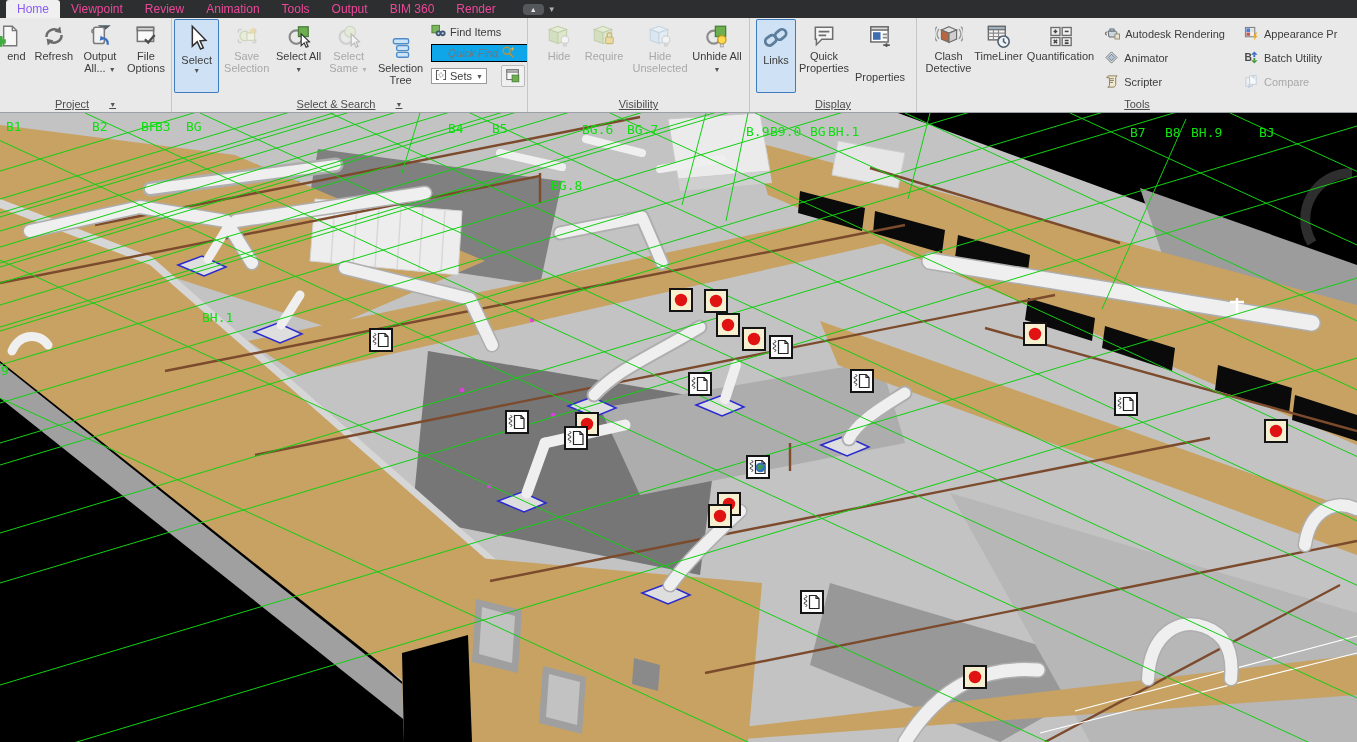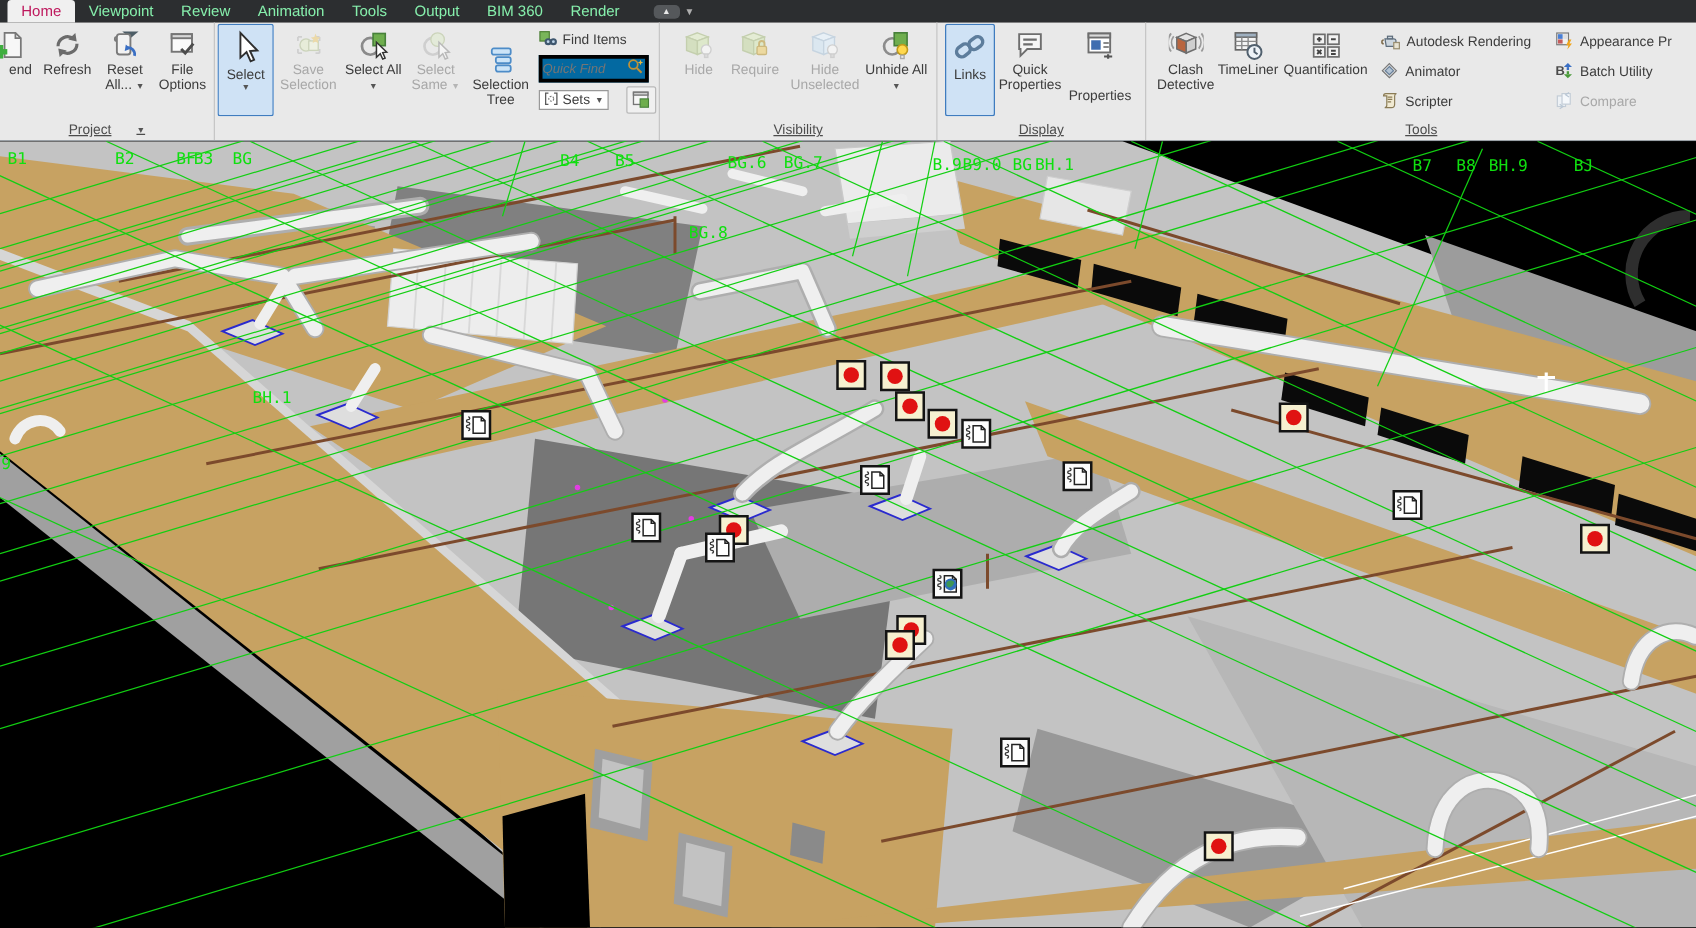--- a/index.html
+++ b/index.html
@@ -1,39 +1,39 @@
 <!DOCTYPE html>
 <html><head>
 <meta charset="utf-8">
 <style>
   html,body{margin:0;padding:0;}
   body{width:1357px;height:742px;overflow:hidden;font-family:"Liberation Sans",sans-serif;background:#000;position:relative;}
   
   .tabbar{height:18px;background:#2c2e30;display:flex;align-items:stretch;padding-left:6px;}
-  .tab{color:#86efac;font-size:12px;padding:0 11px;display:flex;align-items:center;cursor:default;white-space:nowrap;}
-  .tab.active{background:#f0f0f0;color:#be185d;border-radius:3px 3px 0 0;}
+  .tab{color:#ec4899;font-size:12px;padding:0 11px;display:flex;align-items:center;cursor:default;white-space:nowrap;}
+  .tab.active{background:#f0f0f0;color:#8b5cf6;border-radius:3px 3px 0 0;}
   .ribbon-toggle{display:flex;align-items:center;gap:4px;margin-left:16px;}
   .ribbon-toggle .pill{background:#55585b;color:#e8e8e8;font-size:7px;line-height:9px;padding:1px 7px;border-radius:4px;}
   .ribbon-toggle .dd{color:#aeaeae;font-size:8px;}
   
   .ribbon{height:95px;background:#e9e9e9;display:flex;border-bottom:1px solid #9aa0a6;box-sizing:border-box;}
   .panel{display:flex;flex-direction:column;border-right:1px solid #c6c6c6;box-sizing:border-box;overflow:hidden;}
   .panel-body{height:78px;display:flex;align-items:flex-start;padding:1px 2px 0;box-sizing:border-box;}
   .panel-footer{height:16px;font-size:11px;color:#4c4c4c;display:flex;align-items:center;justify-content:center;gap:20px;text-decoration:underline;}
   .rbtn{width:48px;height:74px;display:flex;flex-direction:column;align-items:center;padding-top:2px;box-sizing:border-box;border-radius:2px;cursor:default;}
   .rbtn .ricon{height:30px;display:flex;align-items:center;justify-content:center;}
   .rbtn .rlabel{font-size:11px;line-height:11.5px;text-align:center;color:#3c3c3c;}
   .rbtn.disabled .rlabel{color:#a8a8a8;}
   .rbtn.active{background:#cfe2f5;box-shadow:inset 0 0 0 1px #3f7cbf;}
   .caret{font-size:7px;color:#555;line-height:7px;}
   .disabled .caret{color:#b5b5b5;}
   .sscol{display:flex;flex-direction:column;gap:3px;margin-left:4px;padding-top:4px;}
   .finditems{display:flex;align-items:center;gap:4px;font-size:11px;color:#3c3c3c;}
   .qfwrap{position:relative;width:86px;}
-  .qf{width:66px;height:14px;font-size:10.5px;font-style:italic;padding:1px 16px 1px 0;border:3px solid #000000;background:#0369a1;font-family:"Liberation Sans",sans-serif;}
+  .qf{width:66px;height:14px;font-size:10.5px;font-style:italic;padding:1px 16px 1px 16px;border:1px solid #000000;background:#0ea5e9;font-family:"Liberation Sans",sans-serif;}
   .qficon{position:absolute;right:2px;top:2px;}
   .setsrow{display:flex;gap:14px;align-items:center;}
   .setsdd{display:flex;align-items:center;gap:3px;border:1px solid #999;background:#fff;width:56px;height:16px;font-size:11px;color:#3c3c3c;padding:0 3px;box-sizing:border-box;}
   .setsdd .caret{margin-left:auto;}
   .sqbtn{width:22px;height:20px;border:1px solid #b9b9b9;background:#f0f0f0;display:flex;align-items:center;justify-content:center;border-radius:2px;}
   .toolcol{display:flex;flex-direction:column;margin-left:8px;padding-top:3px;}
   .toolrow{display:flex;align-items:center;gap:5px;font-size:11px;height:24px;color:#3c3c3c;white-space:nowrap;}
   .toolrow.disabled{color:#a8a8a8;}
   
   .viewport{position:absolute;top:113px;left:0;width:1357px;height:629px;background:#000;}
@@ -92,21 +92,21 @@
       <div class="rbtn">
         <div class="ricon">
           <svg width="26" height="26" viewBox="0 0 24 24">
               <polygon points="10,2 22,2 16,7" fill="#4d5d66"></polygon>
               <rect x="6" y="4" width="10" height="15" rx="2" fill="#f2f2f2" stroke="#7a7a7a" stroke-width="1.4"></rect>
               <path d="M6 6c-2 0-2 3 0 3" fill="none" stroke="#7a7a7a" stroke-width="1.4"></path>
               <path d="M19 20a5 5 0 0 0-6-6" fill="none" stroke="#3a6fc4" stroke-width="2"></path>
               <polygon points="12.6,11.6 11.8,16.4 16.2,14.8" fill="#3a6fc4"></polygon>
             </svg>
         </div>
-        <div class="rlabel"><span>Reset All...</span> <span class="caret">▼</span></div>
+        <div class="rlabel"><span>Output All...</span> <span class="caret">▼</span></div>
       </div>
       <div class="rbtn">
         <div class="ricon">
           <svg width="26" height="26" viewBox="0 0 24 24">
               <rect x="4" y="4" width="15" height="13" fill="#fafafa" stroke="#767676" stroke-width="1.4"></rect>
               <rect x="4" y="4" width="15" height="3" fill="#d7d7d7" stroke="#767676" stroke-width="1.4"></rect>
               <path d="M11 15l3 3 6-7" fill="none" stroke="#4c4c4c" stroke-width="2.2"></path>
             </svg>
         </div>
         <div class="rlabel">File Options</div>
@@ -206,20 +206,24 @@
           </div>
           <div class="sqbtn">
             <svg width="16" height="16" viewBox="0 0 18 18">
                 <rect x="2" y="2" width="13" height="11" fill="#f7f7f7" stroke="#767676" stroke-width="1.2"></rect>
                 <rect x="2" y="2" width="13" height="2.6" fill="#cfcfcf" stroke="#767676" stroke-width="1.2"></rect>
                 <rect x="8" y="8" width="7.5" height="7.5" fill="#6fae4e" stroke="#47803a"></rect>
               </svg>
           </div>
         </div>
       </div>
+    </div>
+    <div class="panel-footer">
+      <span>Select &amp; Search</span>
+        <span class="caret">▼</span>
     </div>
   </div>
 
   <div class="panel" style="width:222px;">
     <div class="panel-body" style="padding-left:10px;">
       <div class="rbtn disabled" style="width:42px;">
         <div class="ricon">
           <svg width="26" height="26" viewBox="0 0 24 24">
               <polygon points="11,3 19,6 11,9 3,6" fill="#e4ecd4" stroke="#c4cfae"></polygon>
               <polygon points="3,6 11,9 11,19 3,16" fill="#d4dfc0" stroke="#c4cfae"></polygon>

